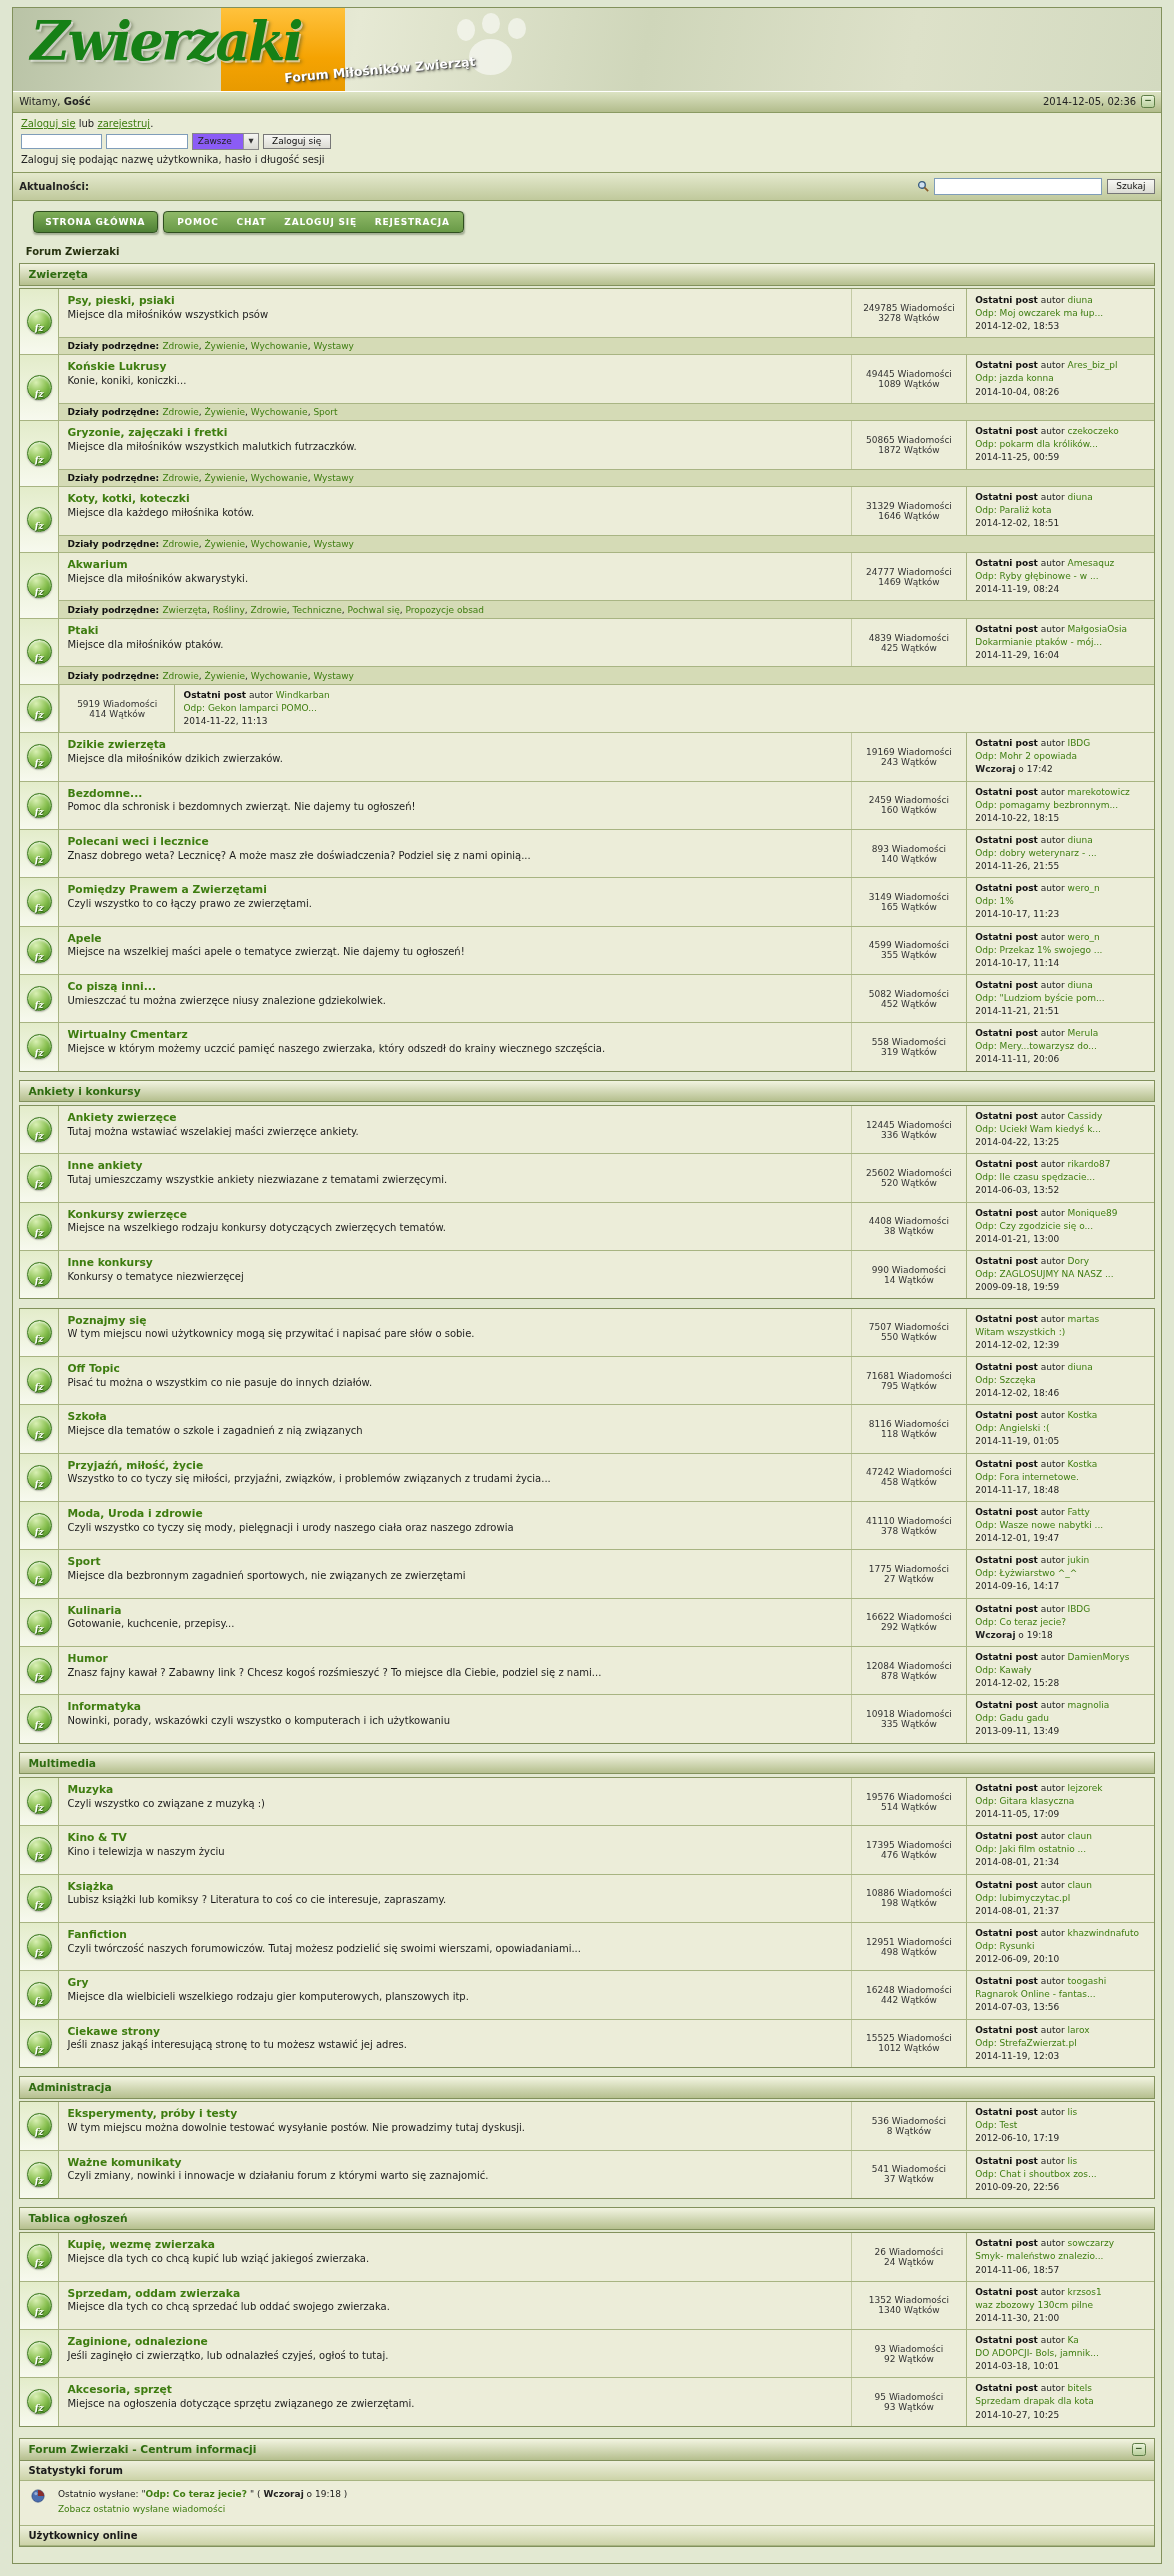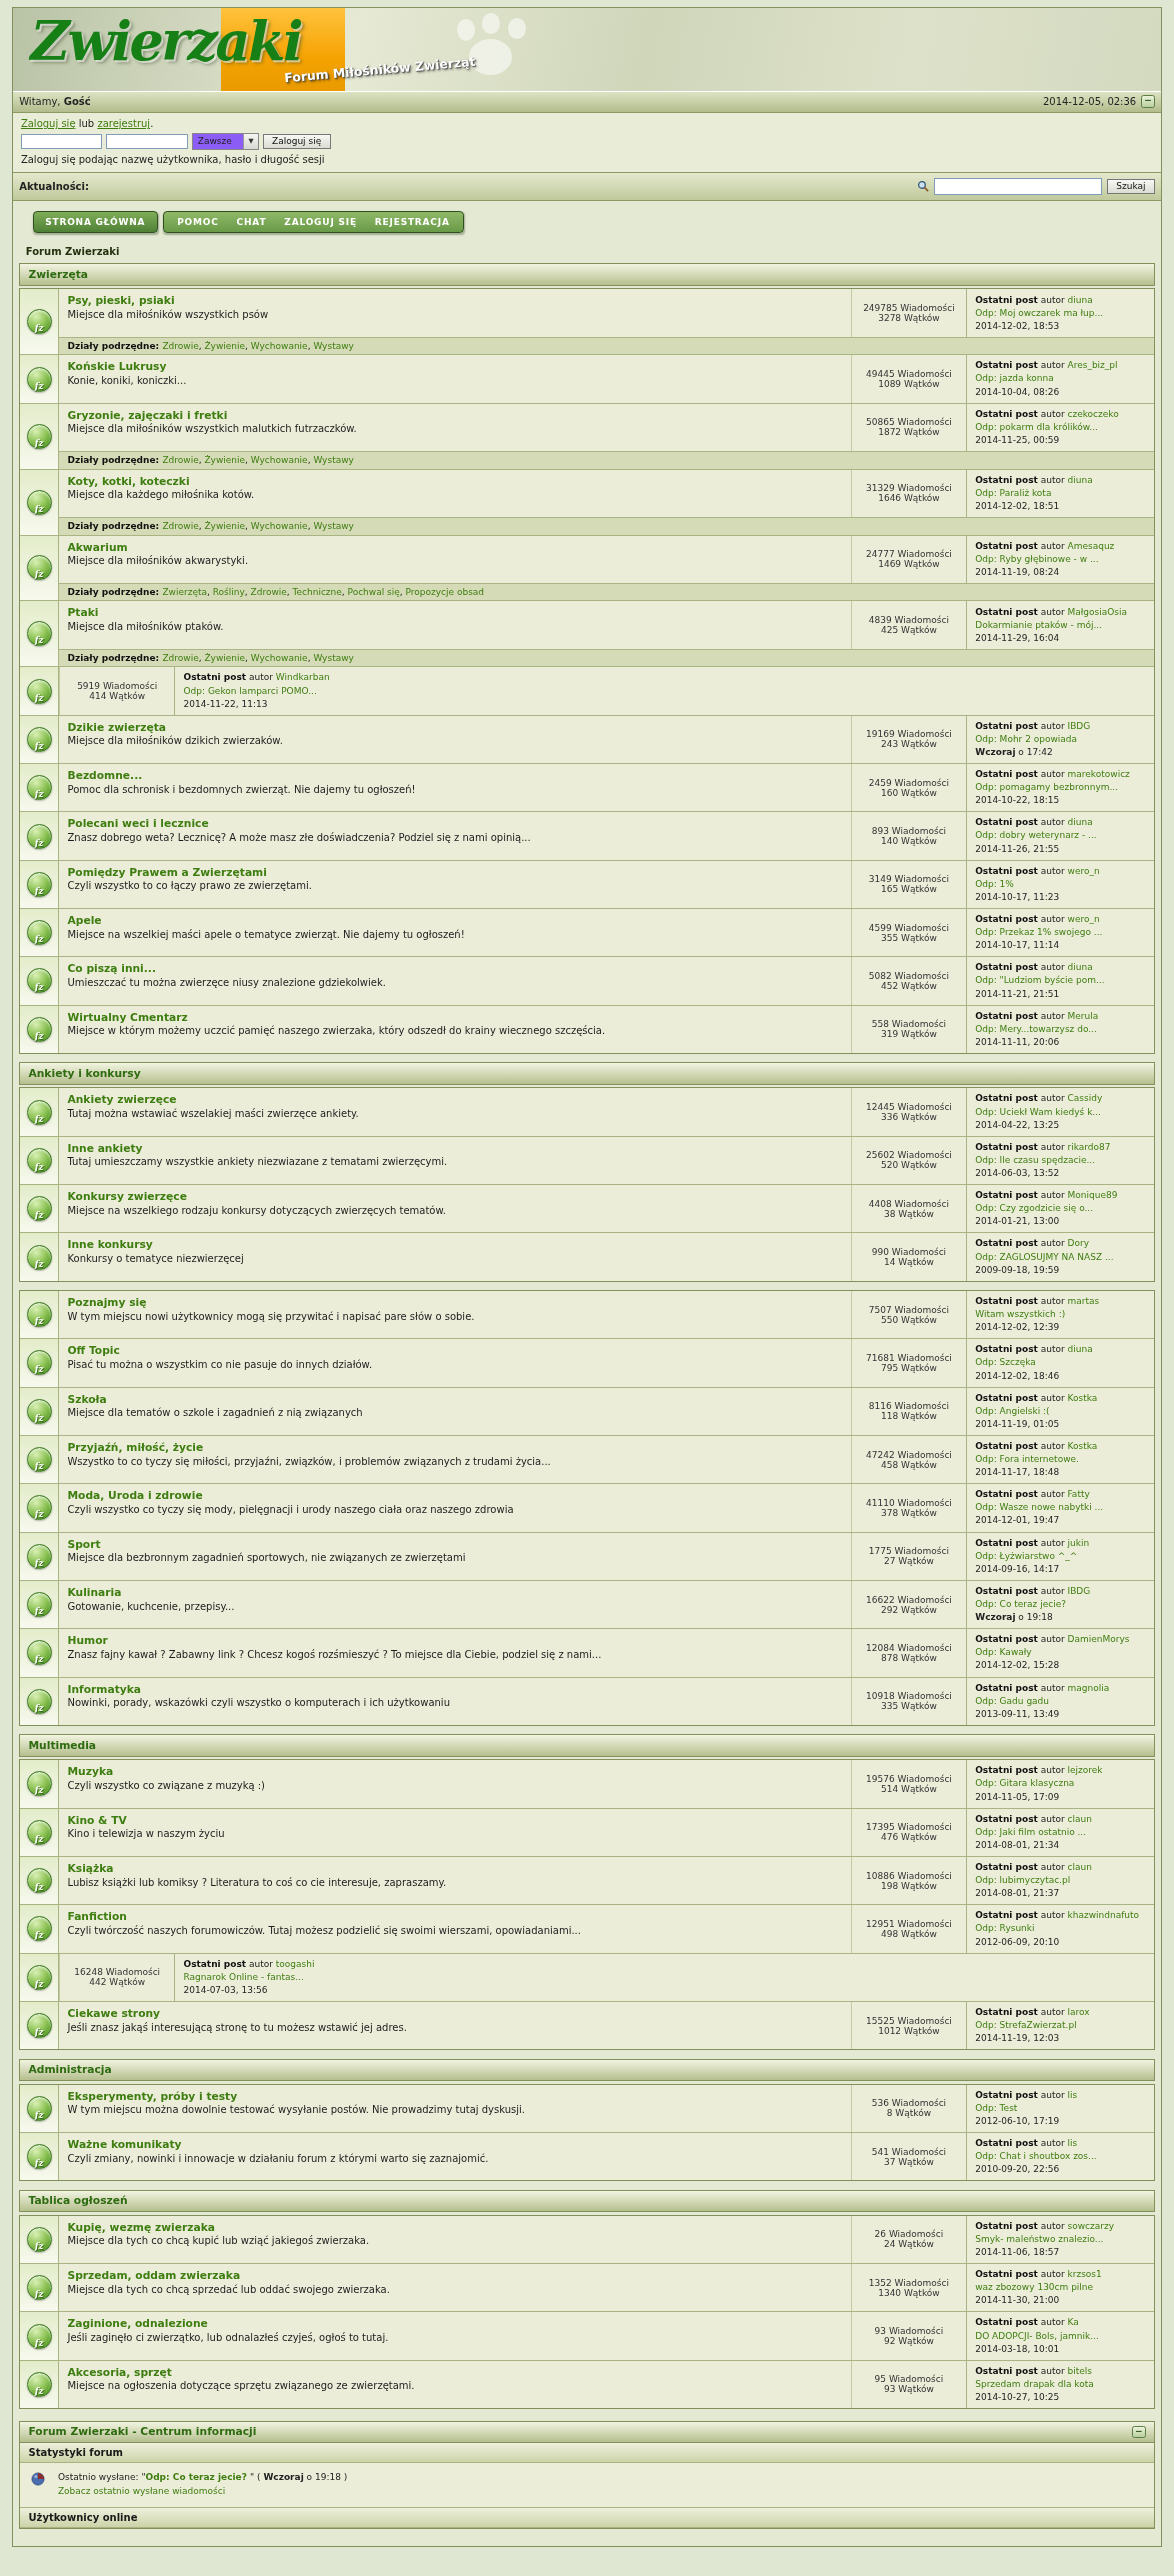--- a/index.html
+++ b/index.html
@@ -232,20 +232,23 @@
           <span>1089 Wątków</span>
         </div>
         <div class="lastpost-cell">
           <div>
             <span class="lp-label">Ostatni post</span><span> autor </span><a>Ares_biz_pl</a>
           </div>
           <div><a>Odp: jazda konna</a></div>
           <div>2014-10-04, 08:26</div>
         </div>
       </div>
+      <div class="sub-band">
+        <span class="sb-label">Działy podrzędne:</span><span><a>Zdrowie</a>, <a>Żywienie</a>, <a>Wychowanie</a>, <a>Sport</a></span>
+      </div>
     </div>
   </div>
           <div class="board-row">
     <div class="icon-cell">
       <div class="fz-icon">
         <span>fz</span>
       </div>
     </div>
     <div class="board-main">
       <div class="board-top">
@@ -1047,20 +1050,24 @@
     </div>
   </div>
           <div class="board-row">
     <div class="icon-cell">
       <div class="fz-icon">
         <span>fz</span>
       </div>
     </div>
     <div class="board-main">
       <div class="board-top">
+        <div class="info-cell">
+          <a class="board-name">Gry</a>
+          <div class="board-desc">Miejsce dla wielbicieli wszelkiego rodzaju gier komputerowych, planszowych itp.</div>
+        </div>
         <div class="stats-cell">
           <span>16248 Wiadomości</span>
           <span>442 Wątków</span>
         </div>
         <div class="lastpost-cell">
           <div>
             <span class="lp-label">Ostatni post</span><span> autor </span><a>toogashi</a>
           </div>
           <div><a>Ragnarok Online - fantas...</a></div>
           <div>2014-07-03, 13:56</div>

